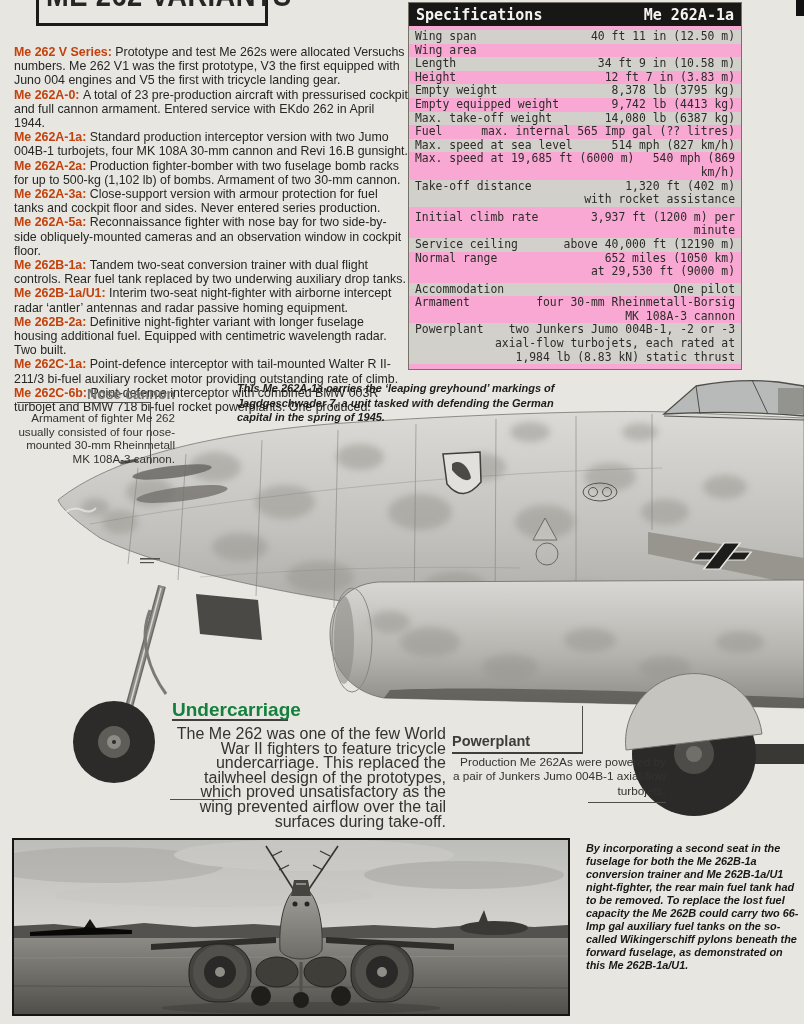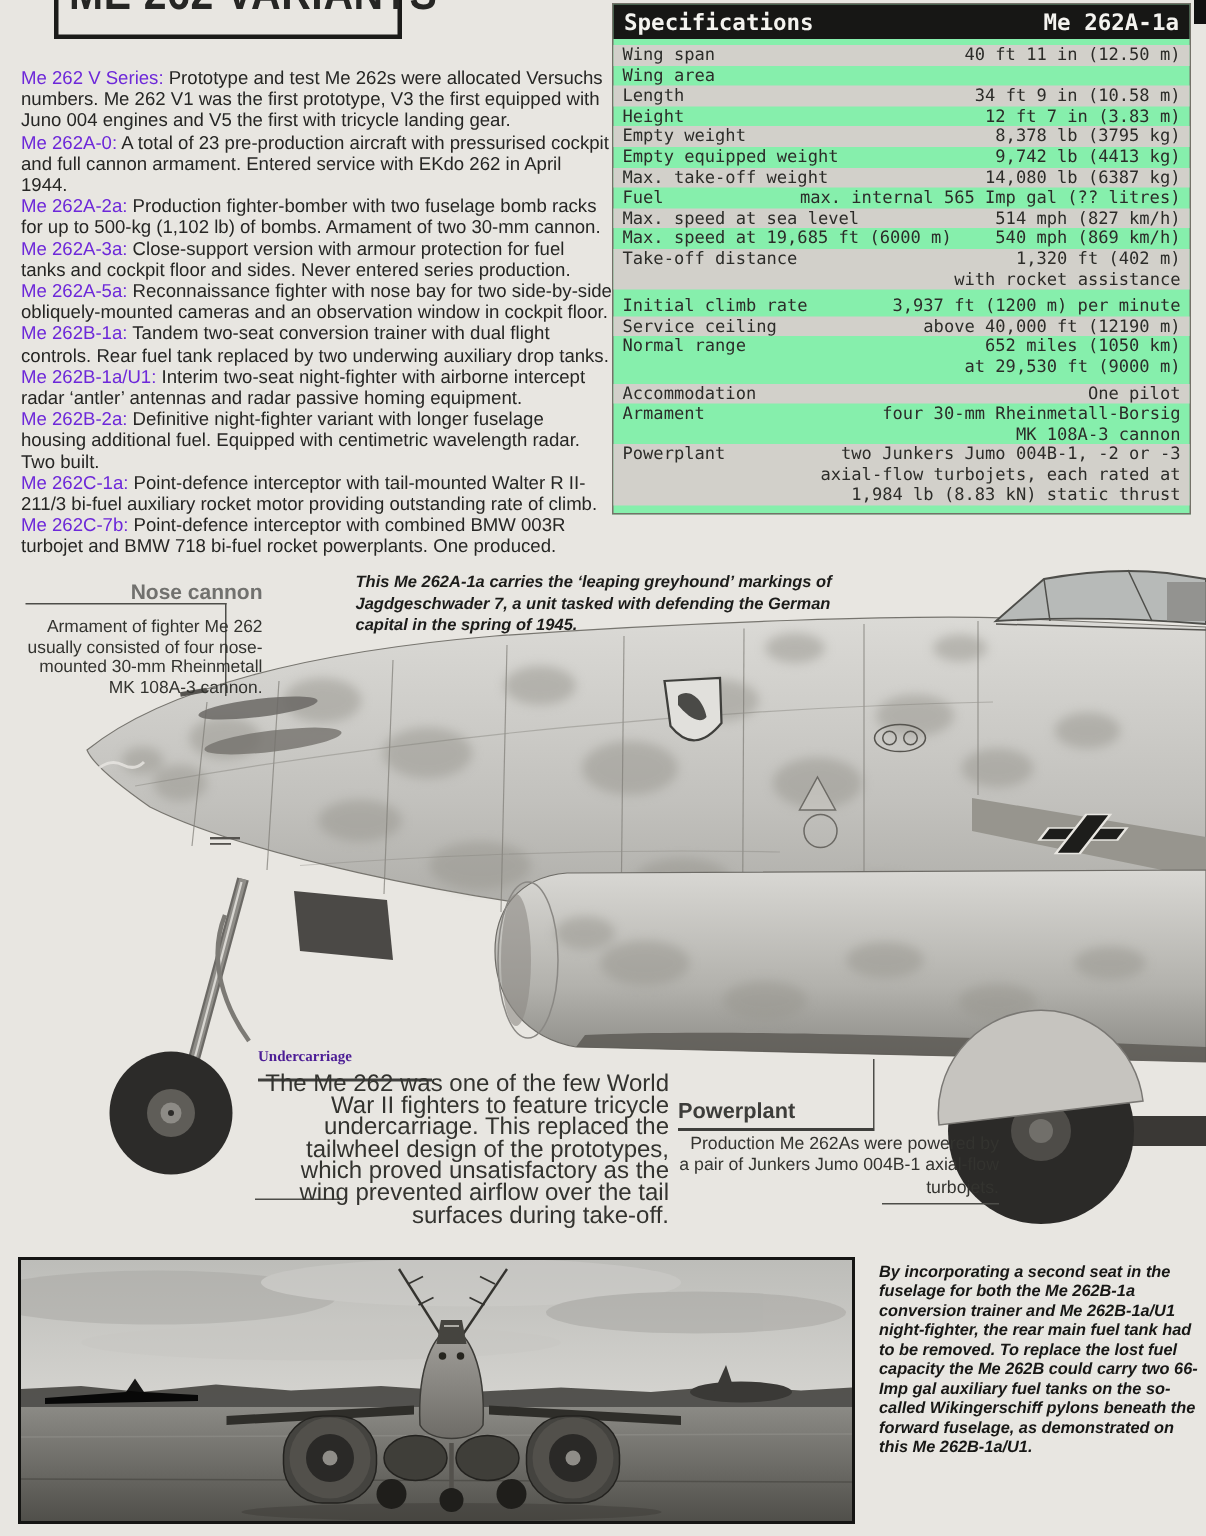--- a/index.html
+++ b/index.html
@@ -8,24 +8,24 @@
 
   
   .title-box{position:absolute;left:36px;top:-34px;width:232px;height:60px;
              border:3px solid #1b1b19;display:flex;align-items:center;padding-left:7px;box-sizing:border-box;}
   .title-box span{font-weight:bold;font-size:31px;letter-spacing:.5px;color:#262624;
                   transform:scaleX(.88);transform-origin:left center;white-space:nowrap;}
 
   
   .variants{position:absolute;left:14px;top:45px;width:394px;font-size:12.4px;line-height:14.2px;color:#262624;}
   .variants p{margin:0;}
-  .v-label{font-weight:normal;color:#6d28d9;}
+  .v-label{font-weight:bold;color:#c2410c;}
 
   
-  .specs{position:absolute;left:408px;top:2px;width:386px;border:1px solid #747168;background:#86efac;box-sizing:border-box;}
+  .specs{position:absolute;left:408px;top:2px;width:334px;border:1px solid #747168;background:#f9a8d4;box-sizing:border-box;}
   .specs-header{height:23px;background:#171715;color:#f4f3ef;display:flex;justify-content:space-between;
                 align-items:center;padding:0 7px;font-family:"DejaVu Sans Mono",monospace;
                 font-weight:bold;font-size:15px;}
   .specs-rows{padding:4px 0 5px;}
   .spec-row{display:flex;justify-content:space-between;align-items:flex-start;padding:0 6px;
             font-family:"DejaVu Sans Mono",monospace;font-size:11.4px;line-height:13.6px;color:#2c2c29;}
   .spec-row.shaded{background:#d2d0ca;}
   .spec-row.gap{margin-top:4px;}
   .spec-label{white-space:nowrap;padding-right:8px;}
   .spec-value{white-space:pre-line;text-align:right;flex:1;}
@@ -33,21 +33,21 @@
   
   .profile-caption{position:absolute;left:237px;top:381px;width:322px;font-size:11px;line-height:14.6px;
                    font-weight:bold;font-style:italic;color:#1c1c1a;}
   .callout{position:absolute;}
   .callout h3{margin:0;font-weight:bold;}
   .callout p{margin:6px 0 0;text-align:right;}
   .co-nose{left:17px;top:386px;width:158px;}
   .co-nose h3{font-size:14px;color:#71716e;text-align:right;}
   .co-nose p{font-size:11.6px;line-height:13.5px;color:#33332f;margin-top:9px;}
   .co-under{left:172px;top:699px;width:274px;}
-  .co-under h3{font-size:10px;color:#4c1d95;font-family:Liberation Serif, serif;}
+  .co-under h3{font-size:19px;color:#15803d;}
   .co-under p{font-size:16px;line-height:14.6px;color:#33332f;}
   .co-power{left:452px;top:733px;width:214px;}
   .co-power h3{font-size:14.5px;color:#3d3d3a;}
   .co-power p{font-size:11.8px;line-height:14.4px;color:#33332f;}
   .rule{position:absolute;background:#4d4d49;}
 
   
   .photo{position:absolute;left:12px;top:838px;width:558px;height:178px;border:2px solid #151513;
          box-sizing:border-box;background:#9a9a96;}
   .photo svg{display:block;}
@@ -65,36 +65,37 @@
   <div class="title-box">
     <span>ME 262 VARIANTS</span>
   </div>
   <div class="scan-corner"></div>
 
   <div class="variants">
     <p><b class="v-label">Me 262 V Series: </b><span class="v-text">Prototype and test Me 262s were allocated Versuchs numbers. Me 262 V1 was the first prototype, V3 the first equipped with Juno 004 engines and V5 the first with tricycle landing gear.</span></p>
 
     <p><b class="v-label">Me 262A-0: </b><span class="v-text">A total of 23 pre-production aircraft with pressurised cockpit and full cannon armament. Entered service with EKdo 262 in April 1944.</span></p>
 
+    <p><b class="v-label">Me 262A-1a: </b><span class="v-text">Standard production interceptor version with two Jumo 004B-1 turbojets, four MK 108A 30-mm cannon and Revi 16.B gunsight.</span></p>
 
     <p><b class="v-label">Me 262A-2a: </b><span class="v-text">Production fighter-bomber with two fuselage bomb racks for up to 500-kg (1,102 lb) of bombs. Armament of two 30-mm cannon.</span></p>
 
     <p><b class="v-label">Me 262A-3a: </b><span class="v-text">Close-support version with armour protection for fuel tanks and cockpit floor and sides. Never entered series production.</span></p>
 
     <p><b class="v-label">Me 262A-5a: </b><span class="v-text">Reconnaissance fighter with nose bay for two side-by-side obliquely-mounted cameras and an observation window in cockpit floor.</span></p>
 
     <p><b class="v-label">Me 262B-1a: </b><span class="v-text">Tandem two-seat conversion trainer with dual flight controls. Rear fuel tank replaced by two underwing auxiliary drop tanks.</span></p>
 
     <p><b class="v-label">Me 262B-1a/U1: </b><span class="v-text">Interim two-seat night-fighter with airborne intercept radar ‘antler’ antennas and radar passive homing equipment.</span></p>
 
     <p><b class="v-label">Me 262B-2a: </b><span class="v-text">Definitive night-fighter variant with longer fuselage housing additional fuel. Equipped with centimetric wavelength radar. Two built.</span></p>
 
     <p><b class="v-label">Me 262C-1a: </b><span class="v-text">Point-defence interceptor with tail-mounted Walter R II-211/3 bi-fuel auxiliary rocket motor providing outstanding rate of climb.</span></p>
 
-    <p><b class="v-label">Me 262C-7b: </b><span class="v-text">Point-defence interceptor with combined BMW 003R turbojet and BMW 718 bi-fuel rocket powerplants. One produced.</span></p>
+    <p><b class="v-label">Me 262C-6b: </b><span class="v-text">Point-defence interceptor with combined BMW 003R turbojet and BMW 718 bi-fuel rocket powerplants. One produced.</span></p>
   </div>
 
   <div class="specs">
     <div class="specs-header">
       <span>Specifications</span>
       <span>Me 262A-1a</span>
     </div>
     <div class="specs-rows">
     <div class="spec-row shaded">
       <span class="spec-label">Wing span</span>

